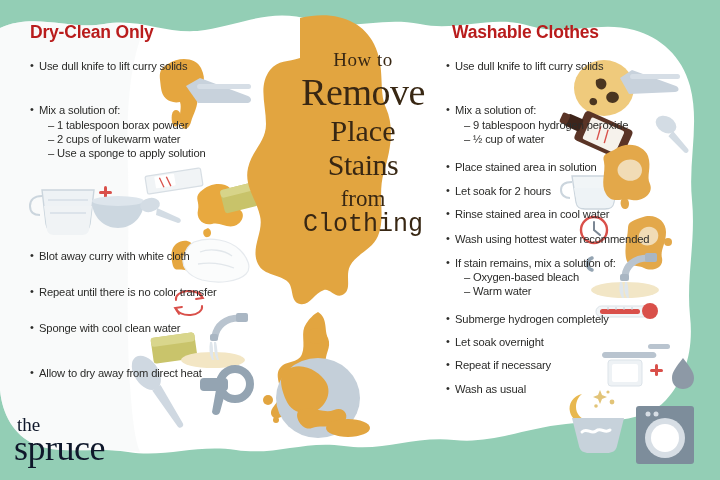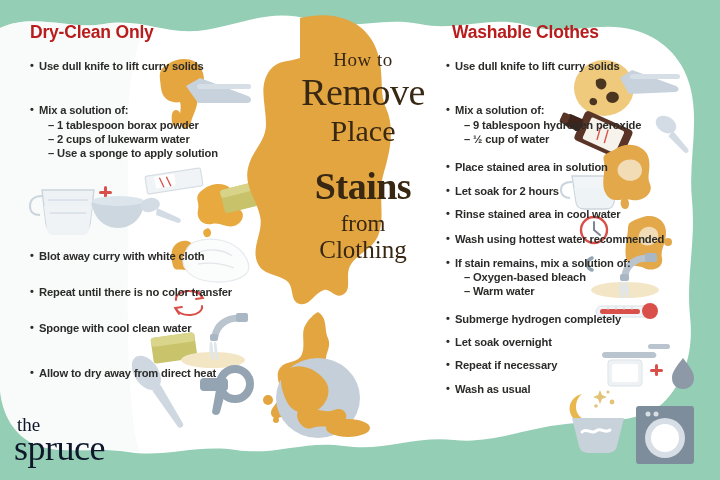--- a/index.html
+++ b/index.html
@@ -21,21 +21,21 @@
   .col-right{left:446px;top:22px;width:250px;}
 
   .col-head{
     font-size:17.5px;font-weight:bold;color:#b91c1c;
     letter-spacing:-.2px;margin:0 0 16px 0;white-space:nowrap;
   }
   .col-right .col-head{margin-left:6px;}
 
   .bullet{
     position:relative;padding-left:9px;margin-bottom:13px;
-    font-size:11.2px;font-weight:bold;color:#2b2b29;line-height:1.28;
+    font-size:11.2px;font-weight:normal;color:#2b2b29;line-height:1.28;
     letter-spacing:-.15px;
   }
   .bullet::before{
     content:"\2022";position:absolute;left:0;top:-1px;
     font-size:11px;color:#2b2b29;
   }
   .bullet .sub{display:block;padding-left:9px;white-space:nowrap;}
   .bullet .sub::before{content:"\2013\00a0";}
   .gap-sm{margin-bottom:9px;}
   .gap-lg{margin-bottom:22px;}
@@ -44,23 +44,23 @@
   
   .center-blob{position:absolute;left:244px;top:0;width:240px;height:480px;z-index:5;}
   .title{
     position:absolute;left:252px;top:24px;width:222px;z-index:7;
     text-align:center;color:#382713;
     font-family:"Liberation Serif", serif;line-height:1.0;
   }
   .t-how{font-size:19px;letter-spacing:.5px;margin-top:26px;}
   .t-remove{font-size:38px;letter-spacing:-.5px;margin-top:4px;}
   .t-curry{font-size:30px;margin-top:5px;}
-  .t-stains{font-size:38px;letter-spacing:-.5px;margin-top:21px;font-weight:bold;}
+  .t-stains{font-size:30px;letter-spacing:-.5px;margin-top:4px;}
   .t-from{font-size:23px;margin-top:7px;}
-  .t-clothing{font-size:25px;margin-top:2px;}
+  .t-clothing{font-size:25px;margin-top:2px;font-family:Liberation Mono, monospace;}
 
   
   .logo{
     position:absolute;left:14px;bottom:16px;z-index:8;
     font-family:"Liberation Serif", serif;color:#0f172a;line-height:.86;
   }
   .logo .the{font-size:19px;padding-left:3px;}
   .logo .spruce{font-size:36px;letter-spacing:-.5px;}
 
   

